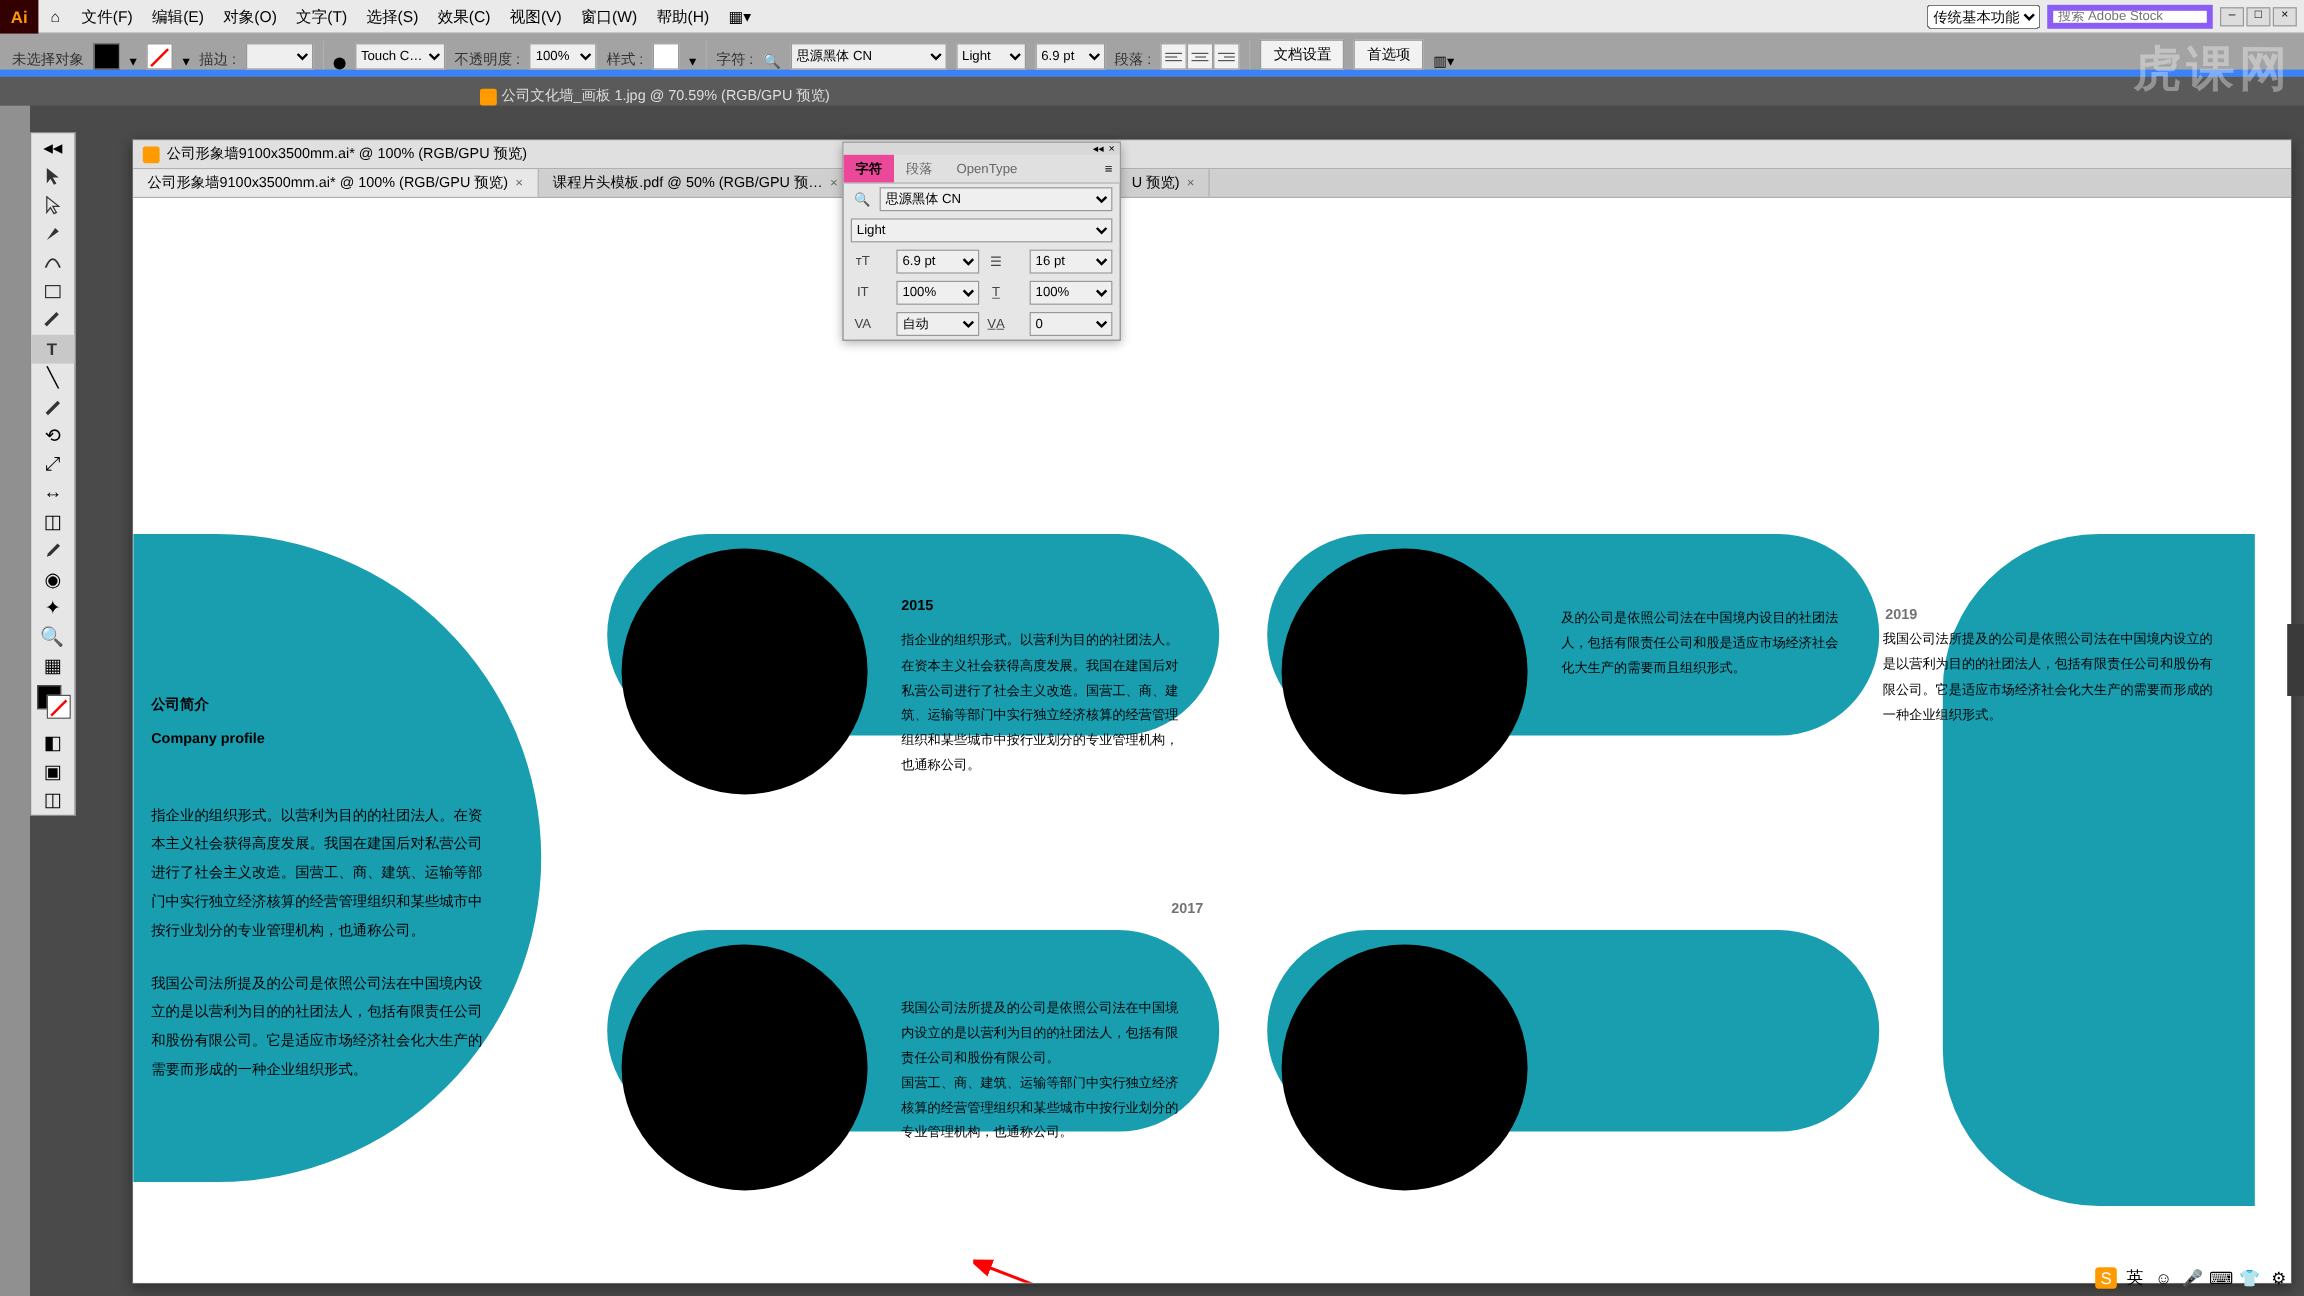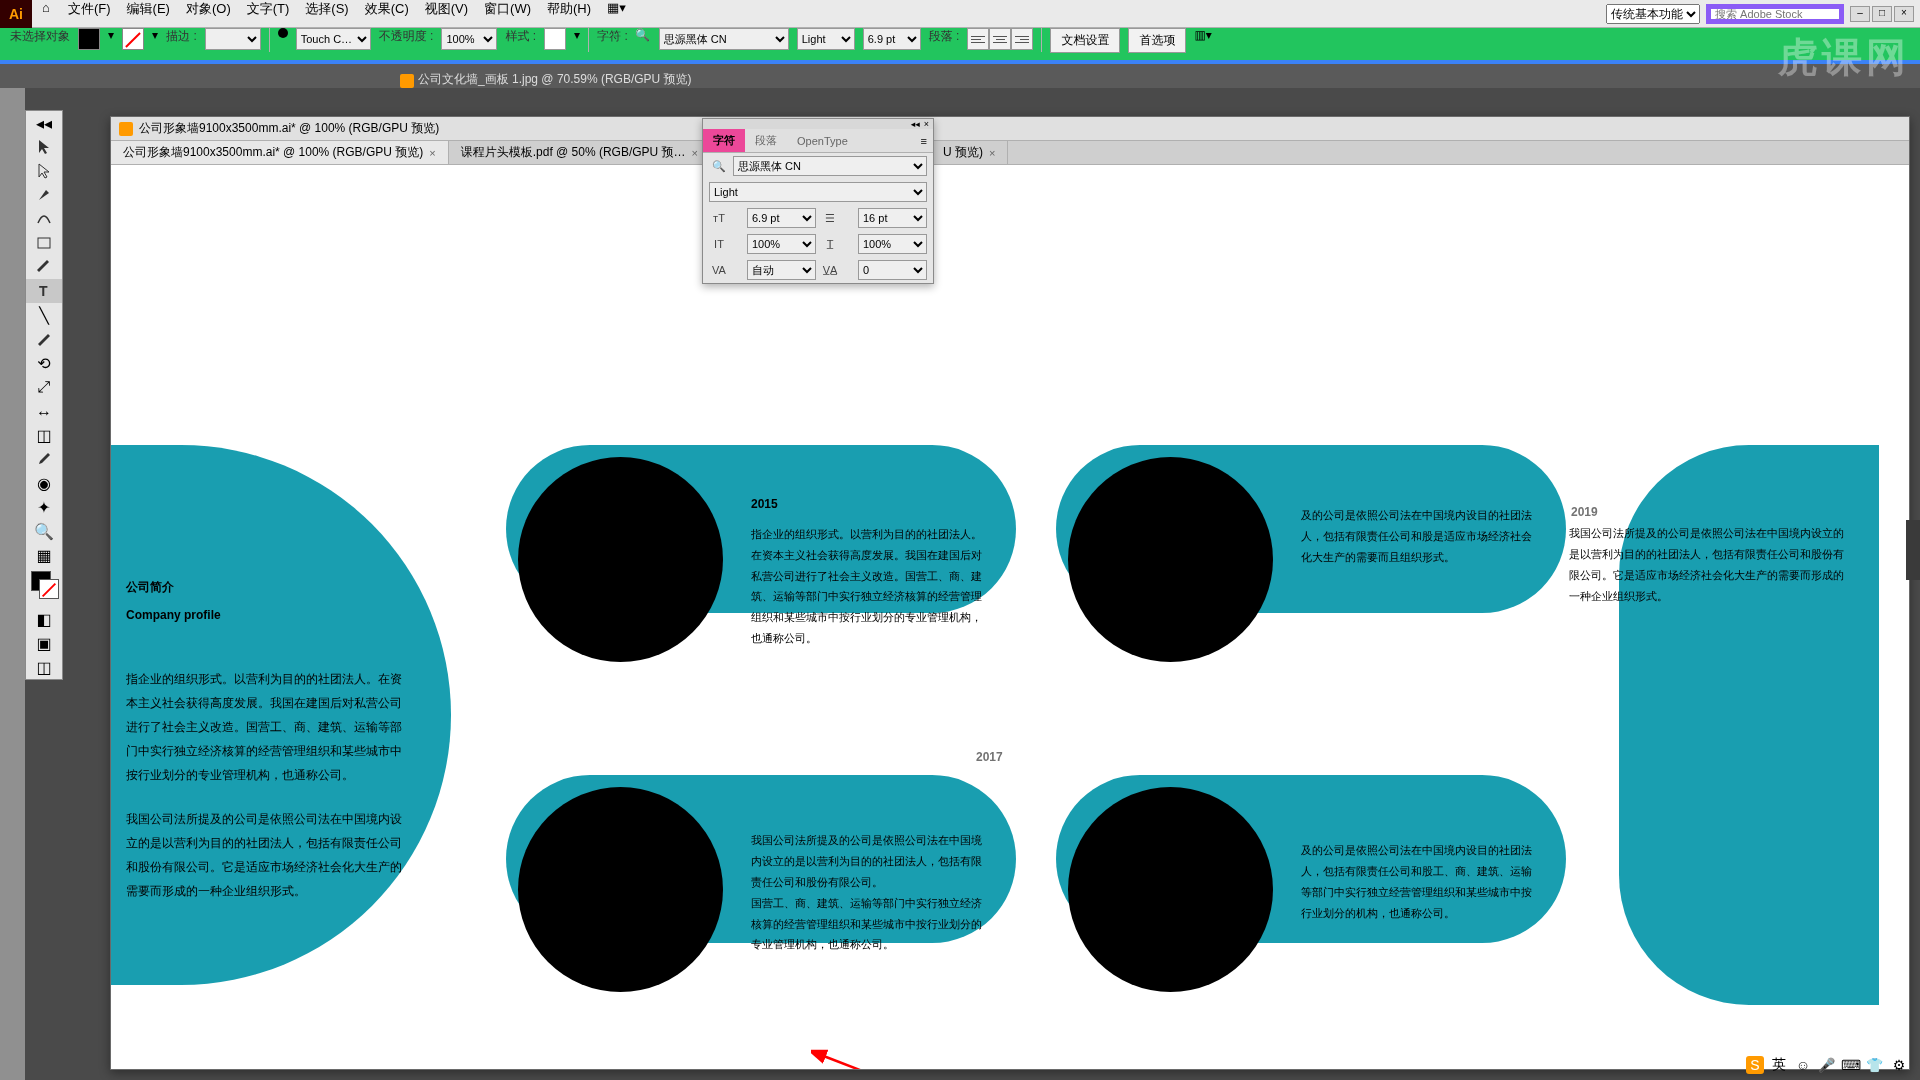--- a/index.html
+++ b/index.html
@@ -1,26 +1,26 @@
 <!DOCTYPE html>
 <html><head>
 <meta charset="utf-8">
 <style>
 *{box-sizing:border-box;margin:0;padding:0;font-family:"Microsoft YaHei",SimSun,sans-serif}
 body{background:#4a4a4a;width:1920px;height:1080px;overflow:hidden;position:relative}
-.topbar{background:#eaeaea;height:28px;display:flex;border-bottom:1px solid #b0b0b0;font-size:13px}
+.topbar{background:#eaeaea;height:28px;display:flex;align-items:center;border-bottom:1px solid #b0b0b0;font-size:13px}
 .topbar .logo{width:32px;height:28px;background:#330000;color:#ff9a00;display:flex;align-items:center;justify-content:center;font-weight:bold;font-size:14px}
 .topbar .home{width:28px;text-align:center;cursor:pointer}
 .topbar .menu-item{padding:0 8px;cursor:pointer}
 .topbar .right{margin-left:auto;display:flex;align-items:center;gap:6px;padding-right:6px}
 .topbar select{font-size:12px;height:20px}
 .topbar .search{width:138px;height:20px;font-size:11px;border:5px solid #8b5cf6;padding:0 4px}
 .win-btns{display:flex;gap:2px}
 .win-btn{width:20px;height:16px;background:#ddd;border:1px solid #999;font-size:10px;text-align:center;cursor:pointer}
-.controlbar{background:#22c55e;height:36px;display:flex;align-items:flex-start;gap:8px;padding:0 10px;border-bottom:4px solid #3b82f6;font-size:12px}
+.controlbar{background:#a3a3a3;height:36px;display:flex;align-items:flex-end;gap:8px;padding:0 10px;border-bottom:6px solid #3b82f6;font-size:12px}
 .controlbar .lbl{color:#333}
 .controlbar .swatch{width:22px;height:22px;border:1px solid #888;background:#000}
 .controlbar .swatch.none{background:#fff;position:relative}
 .controlbar .swatch.none::after{content:"";position:absolute;left:0;right:0;top:50%;border-top:2px solid red;transform:rotate(-45deg)}
 .controlbar select,.controlbar input{height:22px;font-size:11px;border:1px solid #999}
 .controlbar .sep{width:1px;height:24px;background:#b0b0b0}
 .controlbar .btn{padding:3px 10px;border:1px solid #999;background:#f2f2f2;font-size:12px;cursor:pointer}
 .controlbar .align-group{display:flex;gap:0}
 .controlbar .align-btn{width:22px;height:22px;border:1px solid #999;background:#f2f2f2;cursor:pointer;display:flex;flex-direction:column;justify-content:center;gap:2px;padding:3px}
 .controlbar .align-btn span{height:1px;background:#555}
@@ -260,21 +260,20 @@
       <div class="yearlabel" style="left:865px;top:585px">2017</div>
 
       <div class="pill" style="left:395px;top:610px;width:510px">
         <div class="circle"></div>
         <div class="txt" style="white-space:pre-line;top:55px">我国公司法所提及的公司是依照公司法在中国境内设立的是以营利为目的的社团法人，包括有限责任公司和股份有限公司。
 国营工、商、建筑、运输等部门中实行独立经济核算的经营管理组织和某些城市中按行业划分的专业管理机构，也通称公司。</div>
       </div>
 
       <div class="pill" style="left:945px;top:610px;width:510px">
         <div class="circle"></div>
-        <div class="txt" style="top:65px">及的公司是依照公司法在中国境内设目的社团法人，包括有限责任公司和股工、商、建筑、运输等部门中实行独立经营管理组织和某些城市中按行业划分的机构，也通称公司。</div>
       </div>
 
       <div class="yearlabel" style="left:1460px;top:340px">2019</div>
       <div class="rightblock" style="left:1508px;top:280px;width:260px;height:560px;border-top-left-radius:130px;border-bottom-left-radius:130px"></div>
       <div style="position:absolute;left:1458px;top:358px;width:280px;font-size:11px;line-height:1.9">我国公司法所提及的公司是依照公司法在中国境内设立的是以营利为目的的社团法人，包括有限责任公司和股份有限公司。它是适应市场经济社会化大生产的需要而形成的一种企业组织形式。</div>
 
       <svg class="arrow" viewBox="0 0 250 100">
         <defs>
             <marker id="ah" markerWidth="10" markerHeight="10" refX="2" refY="3" orient="auto">
               <path d="M0,0 L0,6 L8,3 z" fill="#ff0000"></path>

